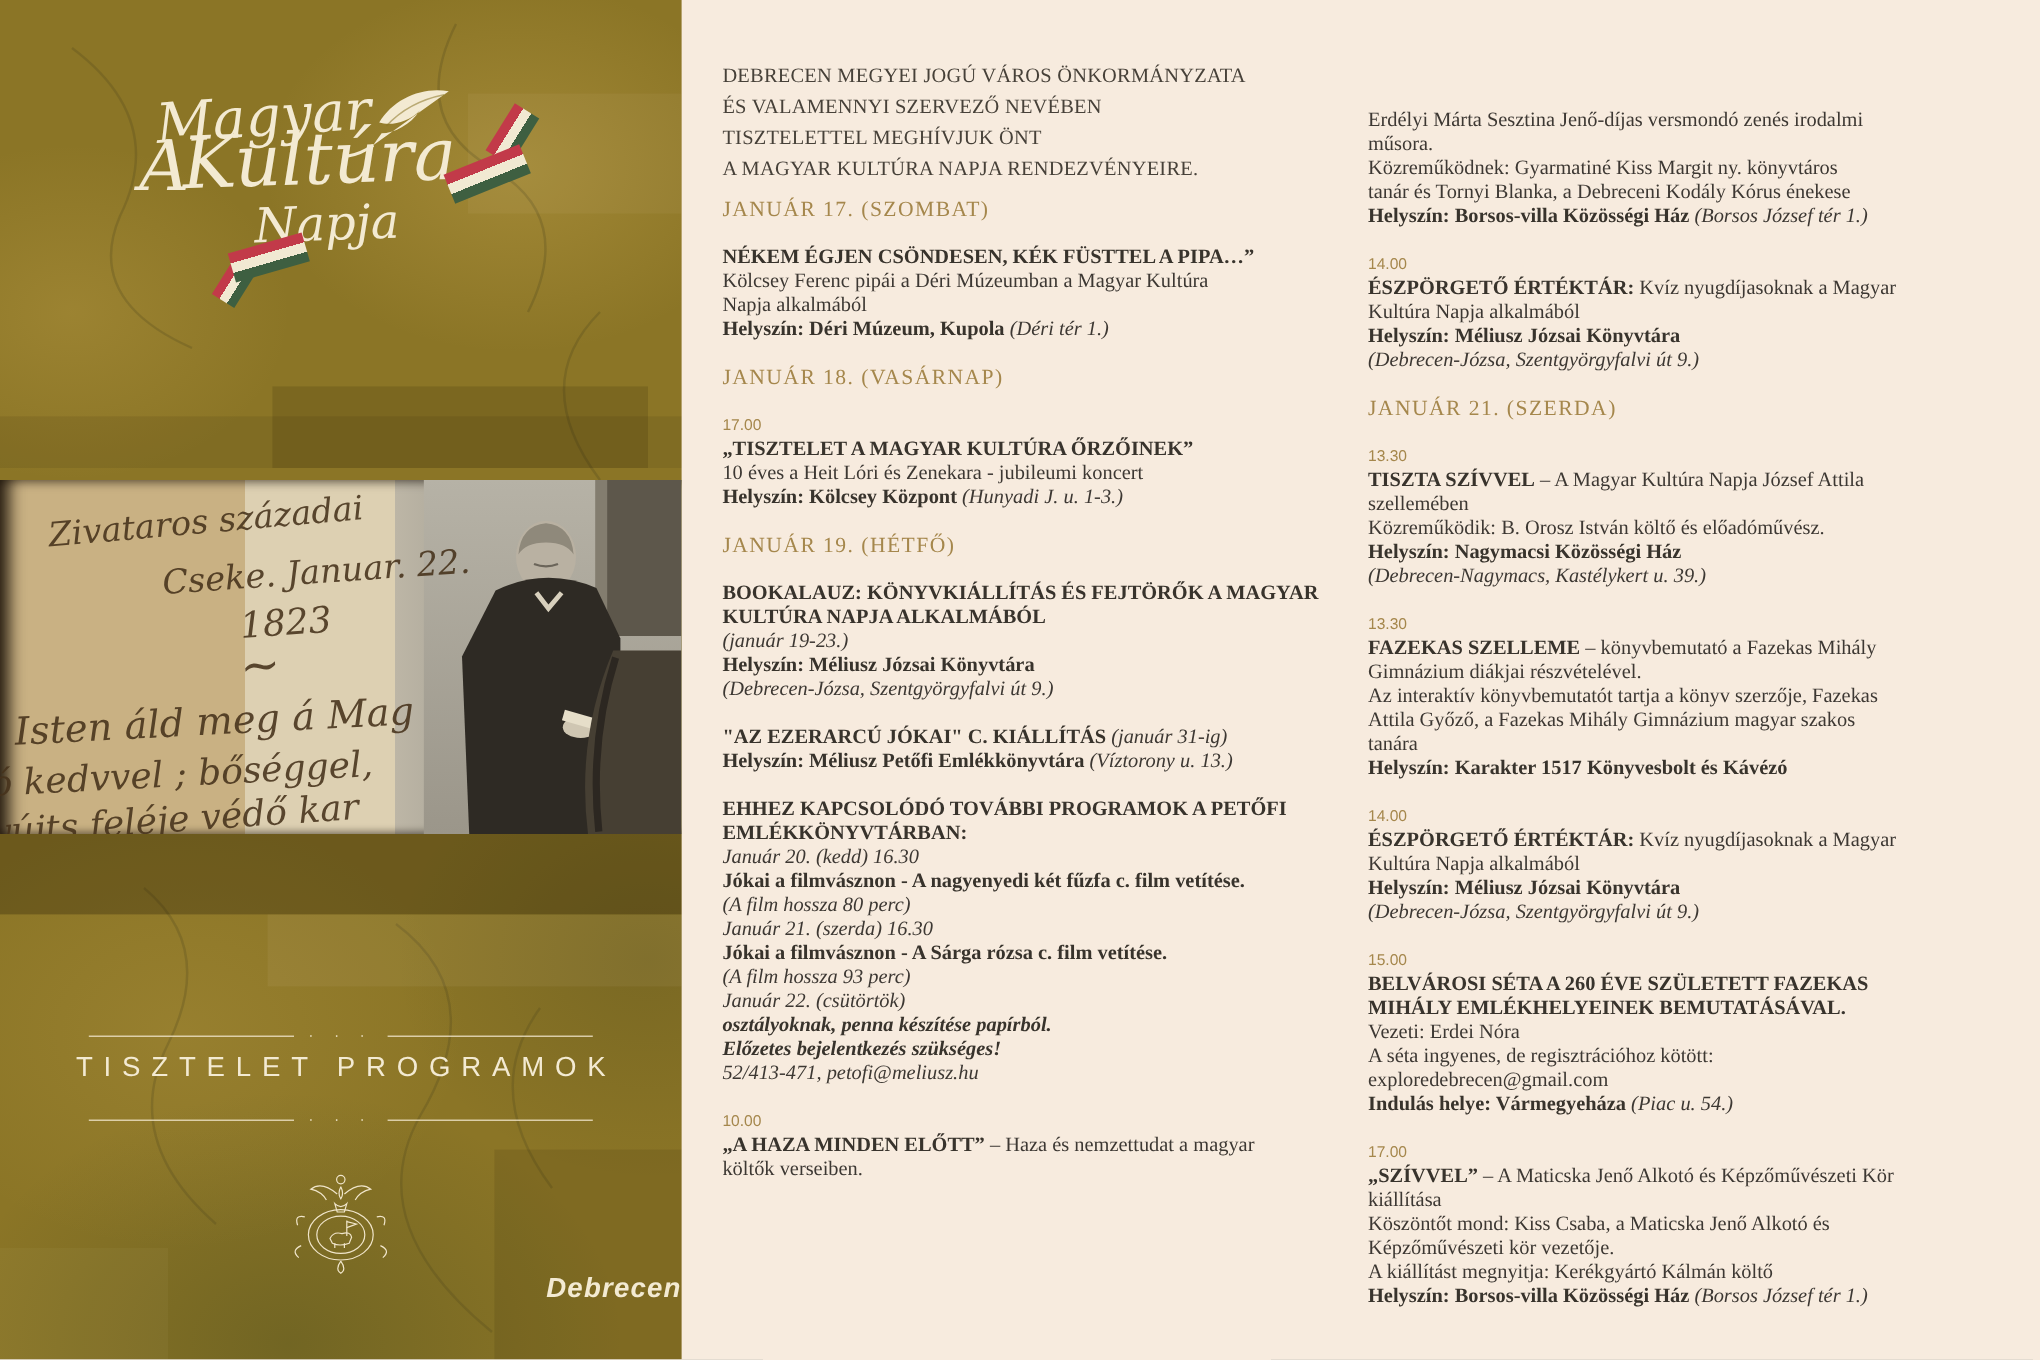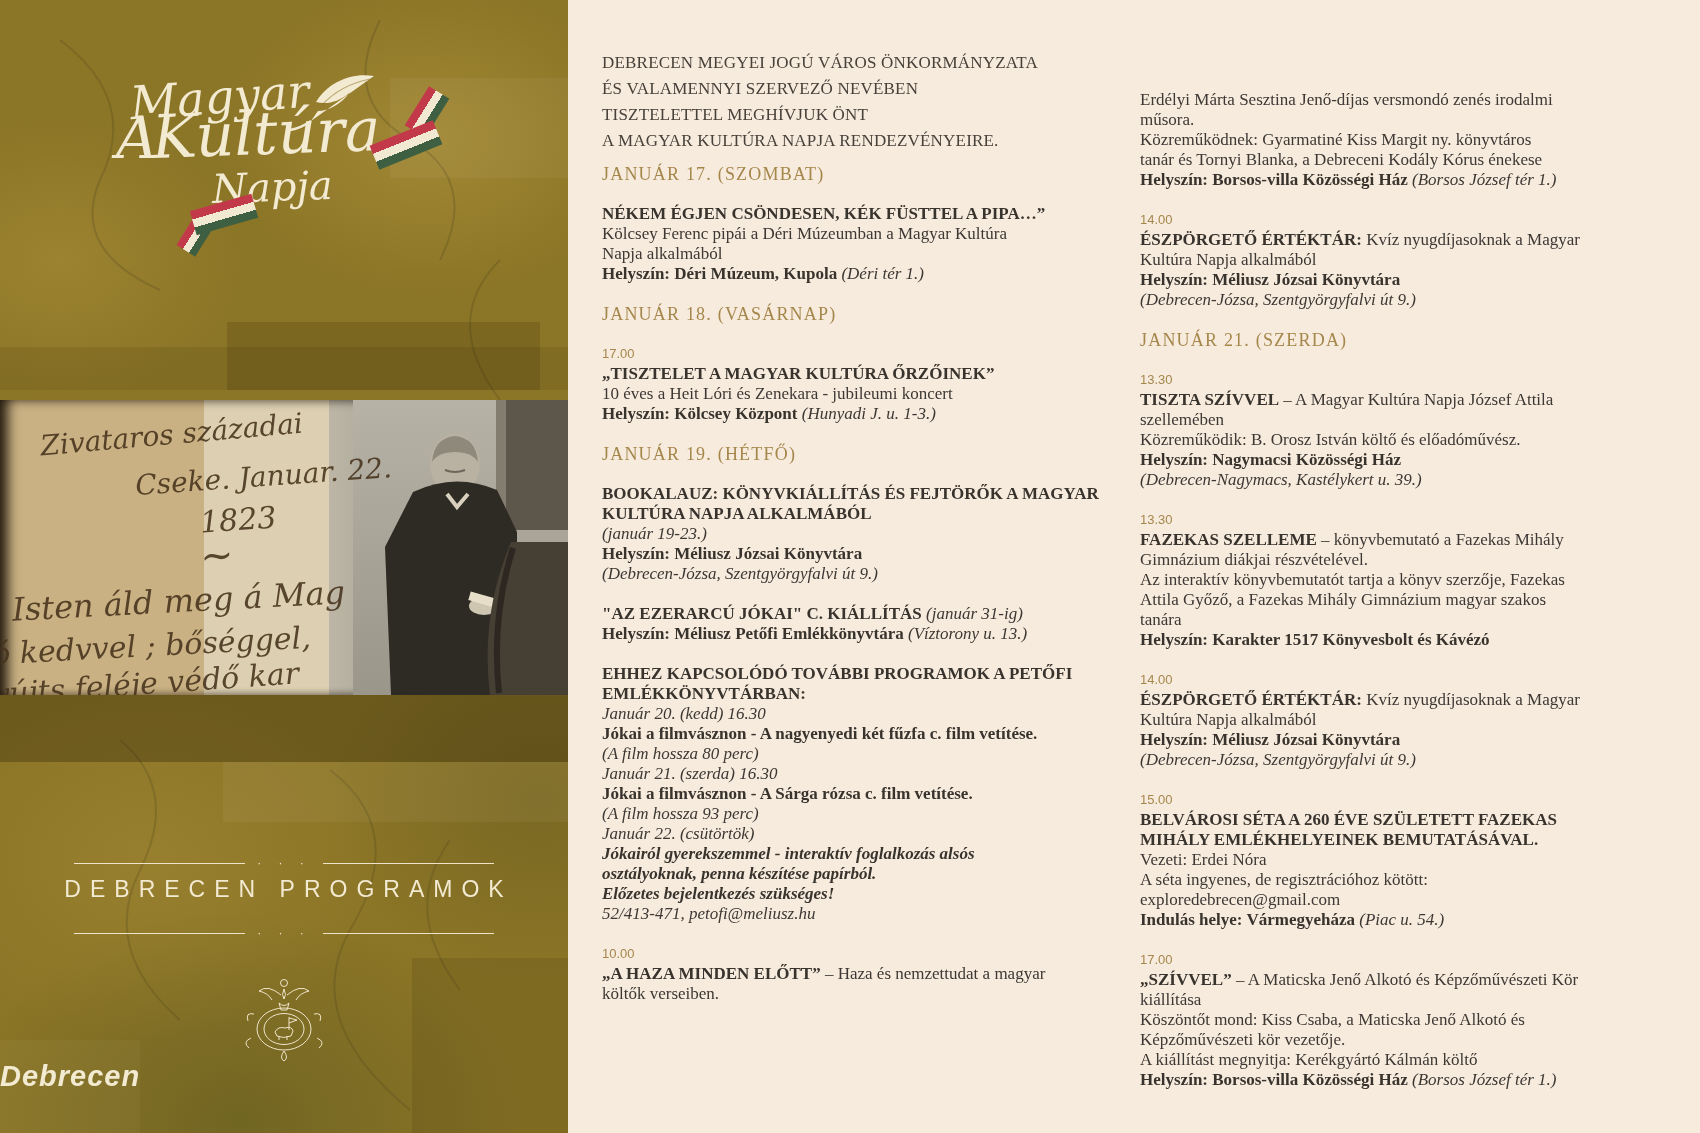--- a/index.html
+++ b/index.html
@@ -53,23 +53,23 @@
   .portrait{position:absolute;right:0;top:0;width:215px;height:295px;}
 
   
   .divider{position:absolute;left:74px;width:420px;display:flex;align-items:center;gap:12px;}
   .d1{top:856px;} .d2{top:926px;}
   .dl{flex:1;height:1px;background:#efe4c9;}
   .dots{color:#efe4c9;font-size:12px;letter-spacing:7px;font-family:"Liberation Sans",sans-serif;}
   .side-title{position:absolute;top:876px;left:0;width:568px;text-align:center;text-indent:9px;
       font-family:"Liberation Sans",sans-serif;font-size:23px;letter-spacing:9px;color:#f3ead2;}
   .crest{position:absolute;left:237px;top:976px;width:94px;height:86px;}
-  .brand{position:absolute;top:1060px;left:0;width:568px;text-align:left;
+  .brand{position:absolute;top:1060px;left:0;width:568px;text-align:right;
       font-family:"Liberation Sans",sans-serif;font-weight:bold;font-style:italic;
-      font-size:29px;color:#f3ead2;letter-spacing:1px;}
+      font-size:23px;color:#f3ead2;letter-spacing:1px;}
 
   
   .col{position:absolute;color:#3d3833;font-size:17px;line-height:20px;}
   .mid{left:602px;top:50px;width:515px;}
   .rgt{left:1140px;top:51px;width:515px;margin-top:39px;}
   .line{white-space:nowrap;height:20px;}
   .blk.text{margin-bottom:20px;}
   .blk.invite{font-size:17px;line-height:26px;color:#474139;margin-bottom:10px;letter-spacing:.2px;}
   .blk.invite .line{height:26px;}
   .blk.day{font-family:Liberation Serif, serif;color:#a5874c;font-size:18px;
@@ -153,21 +153,21 @@
           <div class="hw" style="left: -8px; top: 228px; font-size: 30px; transform: rotate(-3deg);">ó kedvvel ; bőséggel,</div>
           <div class="hw" style="left: -8px; top: 266px; font-size: 30px; transform: rotate(-4deg);">yújts feléje védő kar</div>
         </div>
     </div>
 
     <div class="divider d1">
       <span class="dl"></span>
         <span class="dots">· · ·</span>
         <span class="dl"></span>
     </div>
-    <div class="side-title">DEBRECEN PROGRAMOK</div>
+    <div class="side-title">TISZTELET PROGRAMOK</div>
     <div class="divider d2">
       <span class="dl"></span>
         <span class="dots">· · ·</span>
         <span class="dl"></span>
     </div>
 
     <svg class="crest" viewBox="0 0 94 86">
       <g fill="none" stroke="#f0e5ca" stroke-width="1">
         <circle cx="47" cy="7" r="3.5"></circle>
         <path d="M47,13 q-3,6 0,10 q3,-4 0,-10"></path>
@@ -228,21 +228,20 @@
         <div class="blk text">
           <div class="line"><span class="b">EHHEZ KAPCSOLÓDÓ TOVÁBBI PROGRAMOK A PETŐFI</span></div>
           <div class="line"><span class="b">EMLÉKKÖNYVTÁRBAN:</span></div>
           <div class="line"><span class="i">Január 20. (kedd) 16.30</span></div>
           <div class="line"><span class="b">Jókai a filmvásznon - A nagyenyedi két fűzfa c. film vetítése.</span></div>
           <div class="line"><span class="i">(A film hossza 80 perc)</span></div>
           <div class="line"><span class="i">Január 21. (szerda) 16.30</span></div>
           <div class="line"><span class="b">Jókai a filmvásznon - A Sárga rózsa c. film vetítése.</span></div>
           <div class="line"><span class="i">(A film hossza 93 perc)</span></div>
           <div class="line"><span class="i">Január 22. (csütörtök)</span></div>
-          <div class="line"><span class="bi">Jókairól gyerekszemmel - interaktív foglalkozás alsós</span></div>
           <div class="line"><span class="bi">osztályoknak, penna készítése papírból.</span></div>
           <div class="line"><span class="bi">Előzetes bejelentkezés szükséges!</span></div>
           <div class="line"><span class="i">52/413-471, petofi@meliusz.hu</span></div>
         </div>
         <div class="blk time">10.00</div>
         <div class="blk text">
           <div class="line"><span class="b">„A HAZA MINDEN ELŐTT”</span><span> – Haza és nemzettudat a magyar</span></div>
           <div class="line"><span>költők verseiben.</span></div>
         </div>
       </div>

